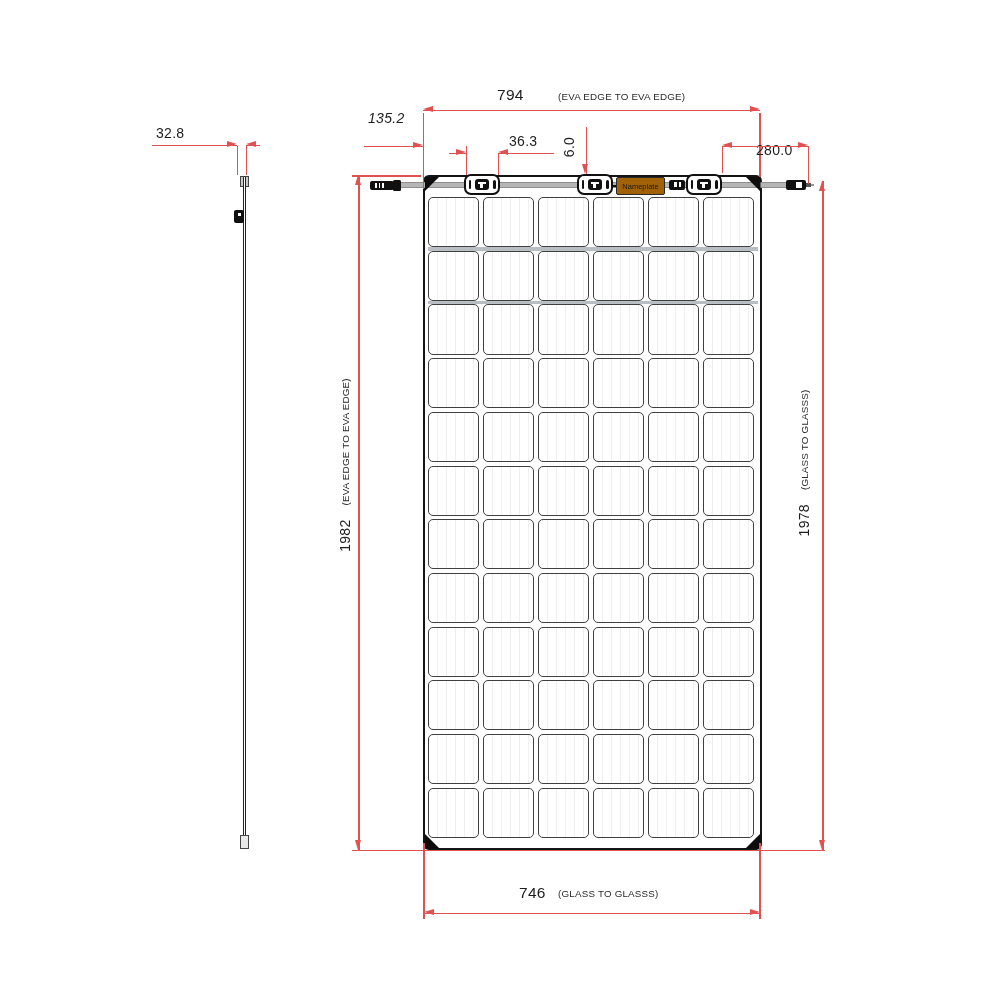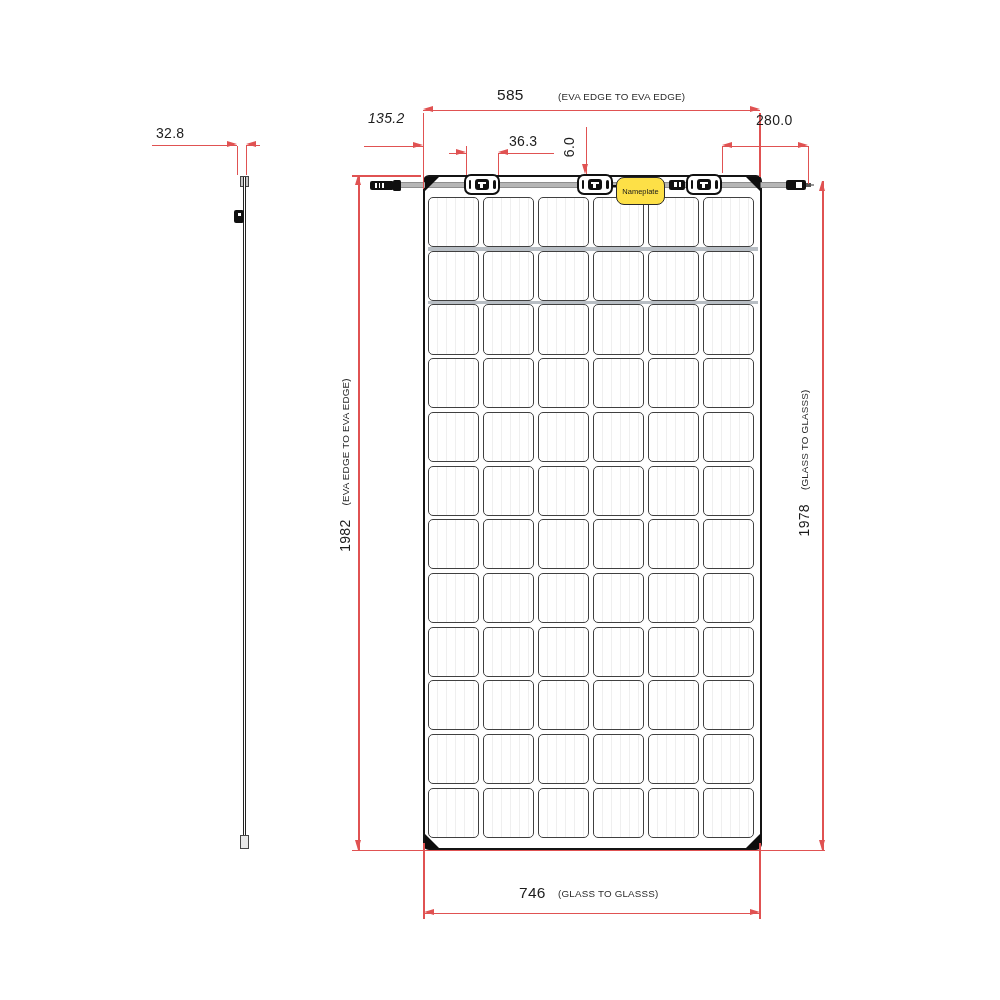--- a/index.html
+++ b/index.html
@@ -30,22 +30,22 @@
         background:repeating-linear-gradient(90deg, #ffffff 0 3.6px, #efefef 3.6px 4.5px);}
   .busbar{position:absolute;left:427.5px;width:330px;height:3.6px;}
   .cable{position:absolute;left:398px;top:182.4px;width:388px;height:5.2px;background:#b6b6b6;border-top:.8px solid #8e8e8e;border-bottom:.8px solid #8e8e8e;box-sizing:border-box;}
   .jbox{position:absolute;top:174px;width:36px;height:21px;border:2.4px solid #101010;border-radius:7px;background:#fff;box-sizing:border-box;}
   .jb-l{position:absolute;left:2.5px;top:4px;width:2.8px;height:8.5px;background:#101010;border-radius:1.5px;}
   .jb-r{position:absolute;right:2.5px;top:4px;width:2.8px;height:8.5px;background:#101010;border-radius:1.5px;}
   .jb-c{position:absolute;left:8.5px;top:2.5px;width:14px;height:11.5px;background:#101010;border-radius:3px;}
   .jb-ch{position:absolute;left:3px;top:3px;width:8px;height:2.2px;background:#fff;}
   .jb-cv{position:absolute;left:5.8px;top:5.2px;width:2.4px;height:4px;background:#fff;}
   .corner{position:absolute;width:15px;height:15px;background:#0d0d0d;}
-  .nameplate{position:absolute;left:616px;top:177px;width:49px;height:28px;border:1.4px solid #2a2a2a;background:#fde047;box-sizing:border-box;
-             display:flex;align-items:center;justify-content:center;font-size:7.5px;color:#1a1a1a;border-radius:8px;}
+  .nameplate{position:absolute;left:616px;top:177px;width:49px;height:18px;border:1.4px solid #2a2a2a;background:#a16207;box-sizing:border-box;
+             display:flex;align-items:center;justify-content:center;font-size:7.5px;color:#1a1a1a;border-radius:2px;}
   .barcode{position:absolute;left:669px;top:179.5px;width:16px;height:10px;background:#101010;border-radius:2px;}
   
   .side-line{position:absolute;left:243px;top:177px;width:3.4px;height:670px;background:#fff;border-left:1.2px solid #222;border-right:1.2px solid #222;box-sizing:border-box;}
   .blk{position:absolute;background:#101010;}
 </style>
 </head>
 <body>
 
 <div class="canvas">
 
@@ -198,21 +198,21 @@
   </div>
 
   <div>
     <div class="blk" style="left:786px;top:180px;width:20px;height:10px;border-radius:2px;"></div>
     <div class="blk" style="left:796px;top:182.4px;width:5.5px;height:5.4px;background:#fff;"></div>
     <div class="blk" style="left:806px;top:182.8px;width:5px;height:4.6px;background:#555;"></div>
     <div class="blk" style="left:811px;top:183.8px;width:3px;height:2.6px;background:#999;"></div>
   </div>
 
   <div>
-    <div class="dimtxt big" style="left:497px;top:86px;">585</div>
+    <div class="dimtxt big" style="left:497px;top:86px;">794</div>
     <div class="note dimtxt" style="left:558px;top:90.5px;">(EVA EDGE TO EVA EDGE)</div>
     <div class="hline" style="left:423px;top:110px;width:337px;"></div>
     <div class="ar r" style="left:423.4px;top:106.4px;transform:scaleX(-1);"></div>
     <div class="ar r" style="left:750px;top:106.4px;"></div>
     <div class="vline" style="left:422.6px;top:113px;height:76px;"></div>
     <div class="vline" style="left:759.4px;top:113px;height:64px;"></div>
   </div>
 
   <div>
     <div class="dimtxt" style="left:368px;top:110px;font-style:italic;">135.2</div>
@@ -230,21 +230,21 @@
     <div class="vline" style="left:497.5px;top:153px;height:22px;"></div>
   </div>
 
   <div>
     <div class="rot dimtxt" style="left:569px;top:147px;">6.0</div>
     <div class="vline" style="left:585.6px;top:127px;height:47px;"></div>
     <div class="ar d" style="left:582px;top:164px;"></div>
   </div>
 
   <div>
-    <div class="dimtxt" style="left:756px;top:112px;">280.0</div>
+    <div class="dimtxt" style="left:756px;top:142px;">280.0</div>
     <div class="hline" style="left:722px;top:145.6px;width:86px;"></div>
     <div class="ar l" style="left:722px;top:142px;"></div>
     <div class="ar r" style="left:798px;top:142px;"></div>
     <div class="vline" style="left:721.5px;top:146px;height:27px;"></div>
     <div class="vline" style="left:807.5px;top:146px;height:38px;"></div>
   </div>
 
   <div>
     <div class="rot" style="left:345px;top:465px;">
       <span class="dimtxt" style="position:static;">1982</span>

